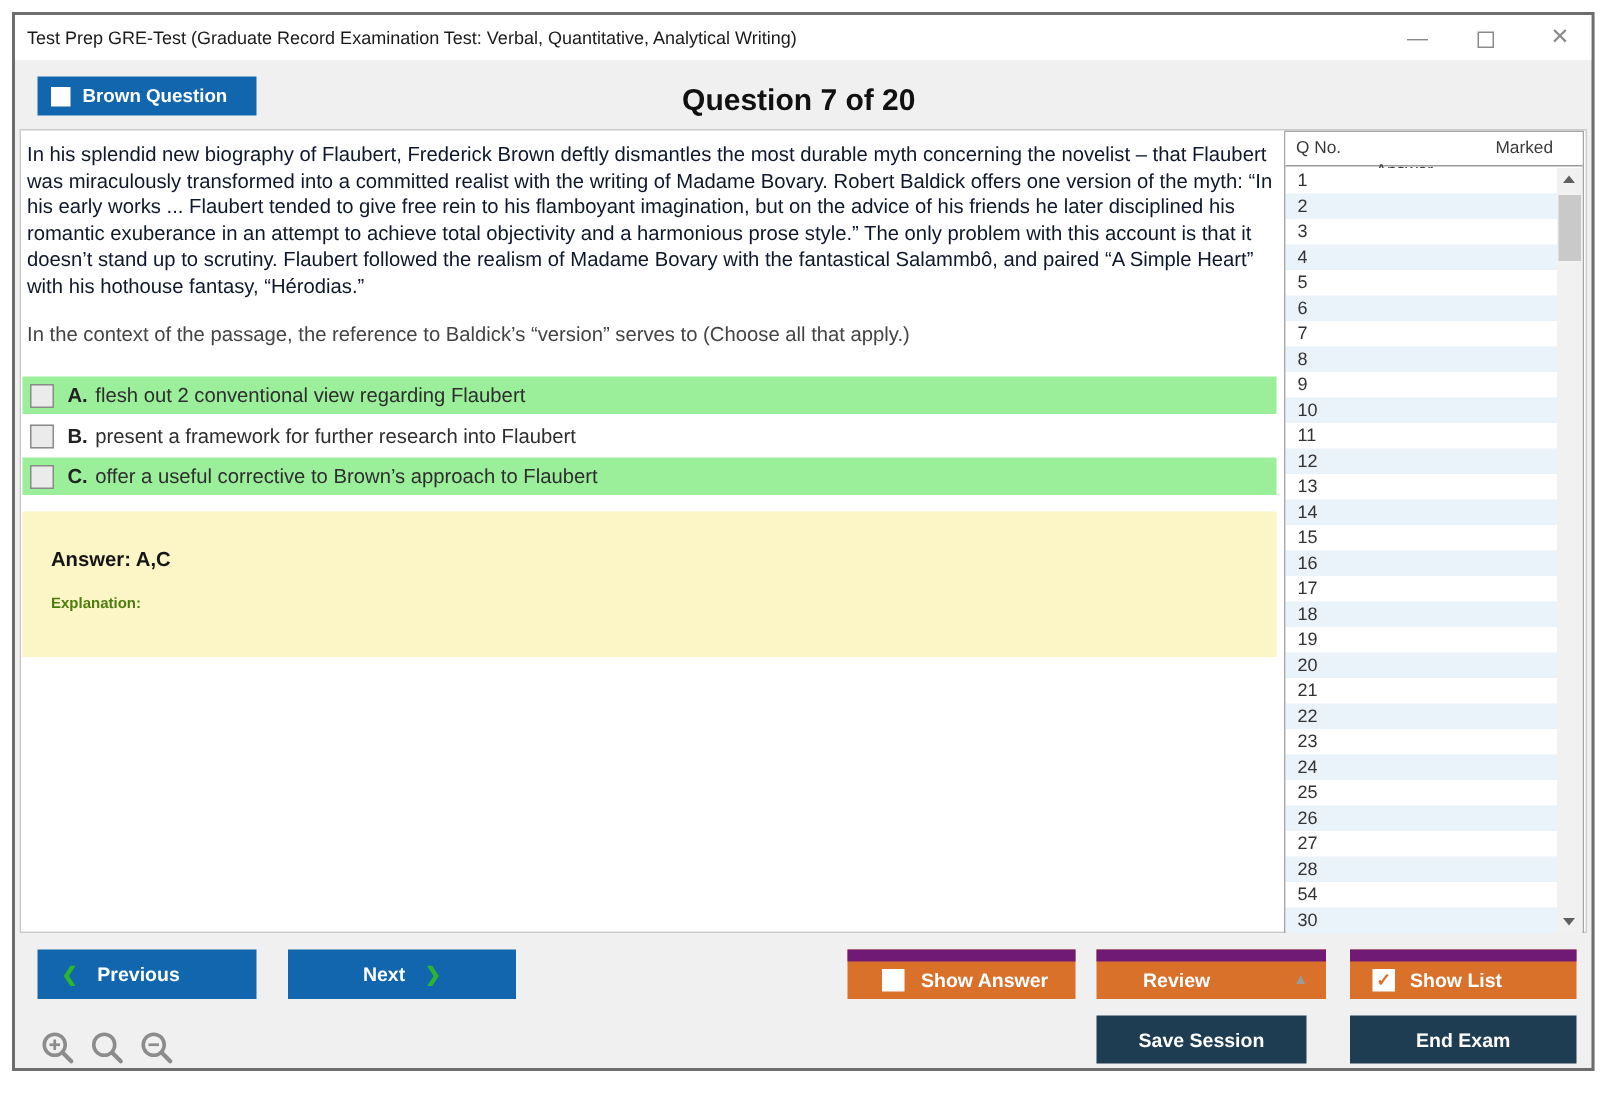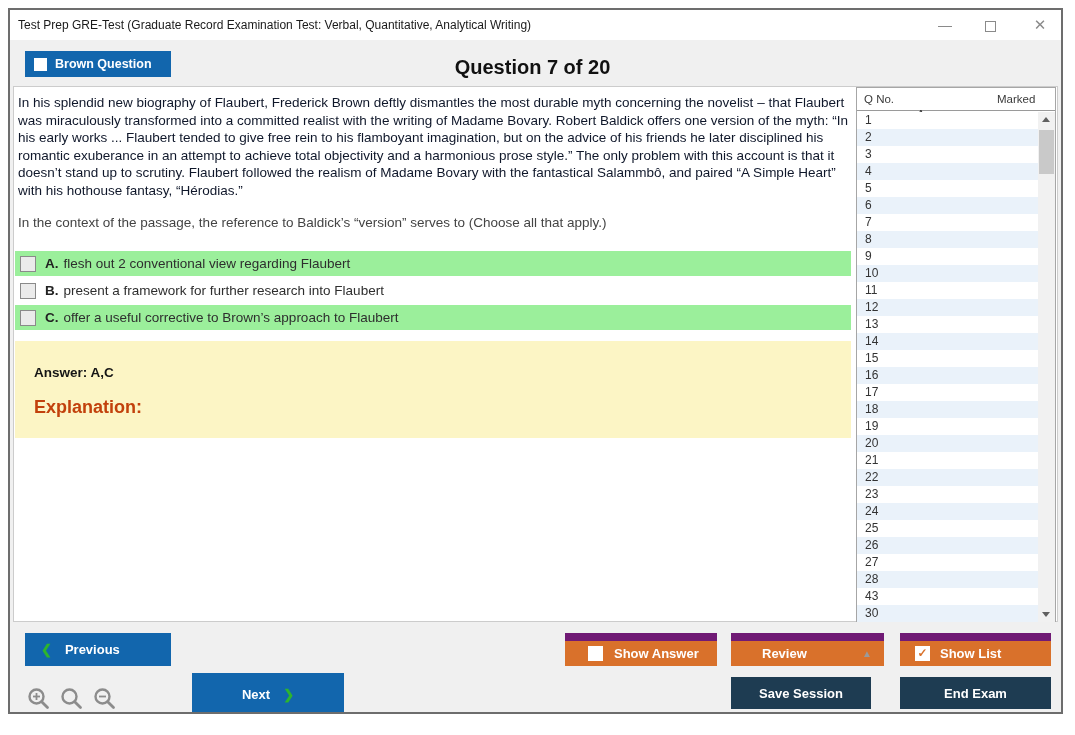--- a/index.html
+++ b/index.html
@@ -36,21 +36,21 @@
   .option { position:absolute; left:5px; width:836px; height:25px; display:flex; align-items:center;
             padding-left:5px; background:#ffffff; cursor:pointer; }
   .option.highlight { background:#9bef9b; }
   .opt-a { top:241px; } .opt-b { top:268px; } .opt-c { top:295px; }
   .opt-cb { width:16px; height:16px; background:#ebebeb; border:1px solid #8a8a8a; margin-right:9px; flex:0 0 auto; }
   .opt-letter { font-weight:bold; font-size:13.5px; color:#222; margin-right:5px; }
   .opt-text { font-size:13.5px; color:#2e2e2e; }
 
   .answer-box { position:absolute; left:5px; top:331px; width:836px; height:97px; background:#fcf5c5; }
   .answer-line { position:absolute; left:19px; top:24px; font-weight:bold; font-size:13.5px; color:#151515; }
-  .expl-line { position:absolute; left:19px; top:56px; font-weight:bold; font-size:18px; color:#c2410c; }
+  .expl-line { position:absolute; left:19px; top:56px; font-weight:bold; font-size:10px; color:#4d7c0f; }
 
   
   .qlist { position:absolute; left:846px; top:77px; width:200px; height:535px; background:#ffffff;
            border:1px solid #a6a6a6; }
   .qlist-header { position:absolute; left:0; top:0; width:198px; height:23px; background:#ffffff;
                   border-bottom:1px solid #9a9a9a; font-size:11.5px; color:#3a3a3a; }
   .qh-qno { position:absolute; left:7px; top:5px; }
   .qh-answer { position:absolute; left:60px; top:20px;text-align:right; }
   .qh-marked { position:absolute; left:140px; top:5px; }
   .qlist-body { position:absolute; left:0; top:24px; width:181px; height:510px; overflow:hidden; }
@@ -69,21 +69,21 @@
   
   .btn { position:absolute; display:flex; align-items:center; color:#fff; font-weight:bold;
          font-size:13px; cursor:pointer; }
   .btn-blue { background:#1266ad; }
   .btn-orange { background:#d9712b; border-top:8px solid #701a75; }
   .btn-dark { background:#1e3c52; justify-content:center; font-weight:600; }
   .chev { color:#2db52d; font-weight:bold; font-size:13px; }
 
   .btn-prev { left:15px; top:623px; width:146px; height:33px; padding-left:16px; }
   .btn-prev .chev { margin-right:13px; }
-  .btn-next { left:182px; top:623px; width:152px; height:43px; justify-content:center;margin-top:40px; }
+  .btn-next { left:182px; top:623px; width:152px; height:33px; justify-content:center; }
   .btn-next .chev { margin-left:13px; }
   .btn-show-answer { left:555px; top:623px; width:152px; height:33px; padding-left:23px; }
   .btn-show-answer .cb { width:15px; height:15px; background:#fff; margin-right:11px; }
   .btn-review { left:721px; top:623px; width:153px; height:33px; padding-left:31px; }
   .review-caret { position:absolute; right:12px; color:#9a9a9a; font-size:10px; }
   .btn-show-list { left:890px; top:623px; width:151px; height:33px; padding-left:15px; }
   .cb-checked { width:15px; height:15px; background:#fff; margin-right:10px; text-align:center;
                 line-height:15px; font-size:12px; font-weight:bold; color:#d9712b; }
   .btn-save { left:721px; top:667px; width:140px; height:32px; }
   .btn-end { left:890px; top:667px; width:151px; height:32px; }
@@ -163,21 +163,21 @@
         <div class="qrow"><span>19</span></div>
         <div class="qrow alt"><span>20</span></div>
         <div class="qrow"><span>21</span></div>
         <div class="qrow alt"><span>22</span></div>
         <div class="qrow"><span>23</span></div>
         <div class="qrow alt"><span>24</span></div>
         <div class="qrow"><span>25</span></div>
         <div class="qrow alt"><span>26</span></div>
         <div class="qrow"><span>27</span></div>
         <div class="qrow alt"><span>28</span></div>
-        <div class="qrow"><span>43</span></div>
+        <div class="qrow"><span>54</span></div>
         <div class="qrow alt"><span>30</span></div>
       </div>
     <div class="scrollbar">
       <span class="sb-arrow sb-up">
           <span class="tri-up"></span>
         </span>
       <span class="sb-thumb"></span>
       <span class="sb-arrow sb-down">
           <span class="tri-down"></span>
         </span>

